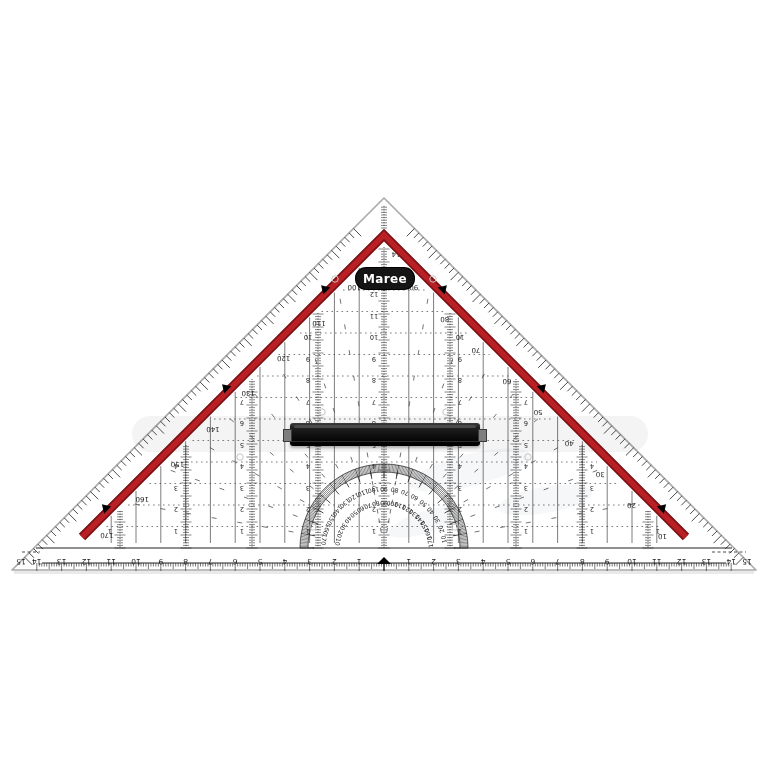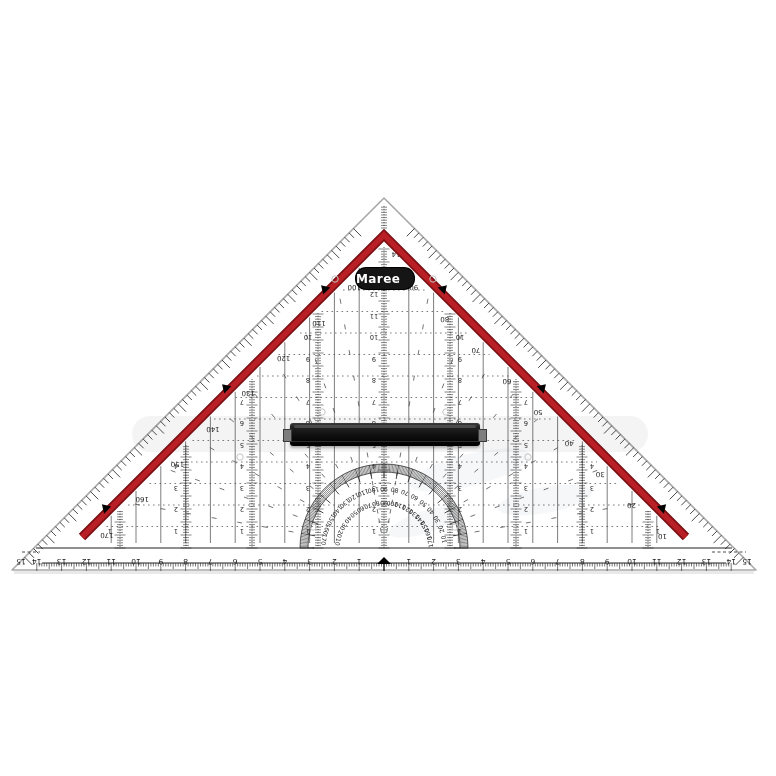--- a/index.html
+++ b/index.html
@@ -1,20 +1,20 @@
 <!DOCTYPE html>
 <html><head>
 <meta charset="utf-8">
 <style>
   html,body{margin:0;padding:0;background:#ffffff;}
   .stage{position:relative;width:776px;height:776px;background:#ffffff;overflow:hidden;
          font-family:"DejaVu Sans", sans-serif;}
   .stage svg{position:absolute;left:0;top:0;}
   .logo{position:absolute;left:356px;top:268px;width:58px;height:21px;background:#151515;
-        border-radius:10px;display:flex;align-items:center;
+        border-radius:10px;display:flex;align-items:center;justify-content:center;
         box-shadow:0 0 0 1px #000;}
   .logo span{color:#ffffff;font-size:12px;font-weight:bold;letter-spacing:.4px;
         font-family:"DejaVu Sans", sans-serif;}
   .handle{position:absolute;left:290px;top:423px;width:190px;height:23px;border-radius:3px;
         background:linear-gradient(#3d3d3d 0%,#1f1f1f 22%,#0d0d0d 60%,#000 100%);
         box-shadow:0 2px 3px rgba(0,0,0,.30);}
   .handle:before,.handle:after{content:"";position:absolute;top:6px;width:7px;height:11px;
         background:#7e7e7e;border:1px solid #3a3a3a;}
   .handle:before{left:-7px;} .handle:after{right:-7px;}
   .handle-top{position:absolute;left:4px;top:2px;right:4px;height:3px;background:#4a4a4a;

